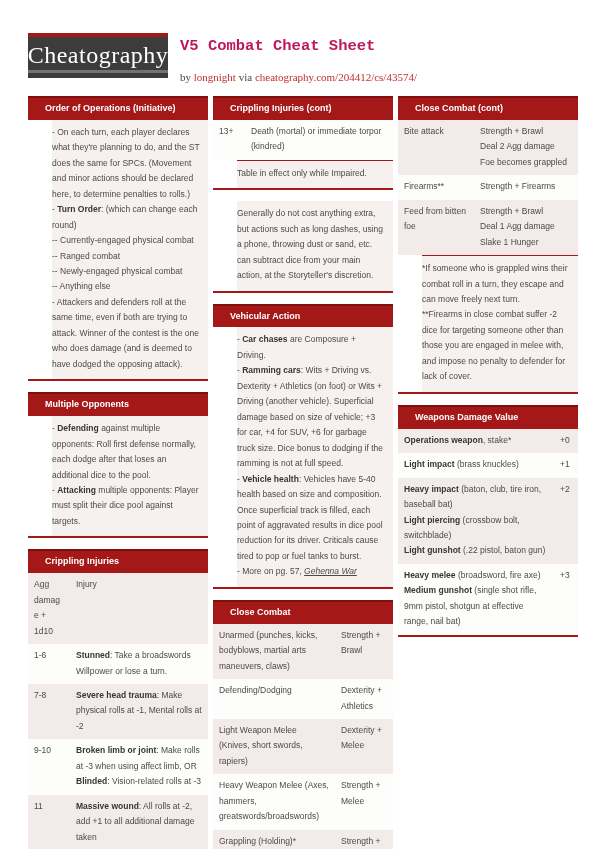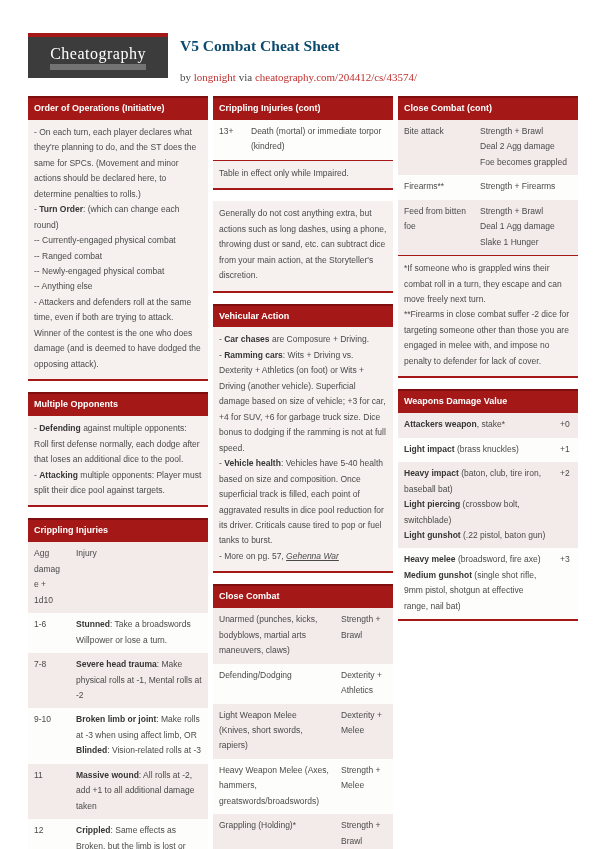--- a/index.html
+++ b/index.html
@@ -14,46 +14,46 @@
   
   .header { display:flex; align-items:flex-start; }
   .logo-box {
     width:140px; height:45px; background:#3d3c3c;
     border-top:4px solid #a41818;
     display:flex; align-items:center; justify-content:center;
     flex:0 0 auto;
   }
   .logo-text {
     font-family:"Liberation Serif", serif; color:#ffffff;
-    font-size:16px; letter-spacing:0.5px;
-    border-bottom:6px solid #737373; padding-bottom:1px;
+    font-size:24px; letter-spacing:0.5px;
+    border-bottom:3px solid #737373; padding-bottom:1px;
   }
   .head-titles { margin-left:12px; padding-top:4px; }
   .sheet-title {
-    font-family:Liberation Serif, serif; font-weight:bold;
-    font-size:15.5px; color:#0c4a6e;
+    font-family:Liberation Mono, monospace; font-weight:bold;
+    font-size:15.5px; color:#be185d;
   }
   .byline {
     font-family:"Liberation Serif", serif; font-size:11px; color:#4a4a4a;
     margin-top:16px;
   }
   .byline a { color:#c03030; text-decoration:none; }
 
   
   .columns { display:flex; gap:5px; margin-top:13px; min-height:642px; align-items:flex-start; }
   .col { width:180px; flex:0 0 auto; }
 
   .block { margin-bottom:11px; border-bottom:2px solid #a41818; }
   .block-title {
     background:#a41818; border-top:2px solid #7f0f0f;
     color:#ffffff; font-weight:bold; font-size:9px;
-    padding:5px 6px 6px 6px; line-height:1.2;
-  }
-  .sec { background:#f6f1ef; padding:5px 6px 7px 6px; font-size:8.5px;
-         line-height:1.82; white-space:pre-wrap; }
+    padding:5px 6px 6px 17px; line-height:1.2;
+  }
+  .sec { background:#f6f1ef; padding:5px 6px 7px 0; font-size:8.5px;
+         line-height:1.82; white-space:pre-wrap;margin-left:24px; }
   .sec.note { border-top:1.5px solid #a41818; }
   .b { font-weight:bold; color:#363636; }
   .i { font-style:italic;text-decoration:underline; }
 
   table { width:100%; border-collapse:collapse; table-layout:fixed; }
   td { vertical-align:top; font-size:8.5px; line-height:1.82;
        padding:4px 6px 5px 6px; white-space:pre-wrap; word-wrap:break-word; }
   tr.shade { background:#f2ebe9; }
   tr.plain { background:#fdfdfc; }
 
@@ -208,21 +208,21 @@
             </tbody>
           </table>
           <div class="sec note"><span>*If someone who is grappled wins their combat roll in a turn, they escape and can move freely next turn.
 **Firearms in close combat suffer -2 dice for targeting someone other than those you are engaged in melee with, and impose no penalty to defender for lack of cover.</span></div>
         </div>
         <div class="block block-weapons-damage-value">
           <div class="block-title">Weapons Damage Value</div>
           <table>
             <tbody>
               <tr class="shade">
-                <td><span class="b">Attackers weapon</span><span>, stake*</span></td>
+                <td><span class="b">Operations weapon</span><span>, stake*</span></td>
                 <td><span>+0</span></td>
               </tr>
               <tr class="plain">
                 <td><span class="b">Light impact</span><span> (brass knuckles)</span></td>
                 <td><span>+1</span></td>
               </tr>
               <tr class="shade">
                 <td><span class="b">Heavy impact</span><span> (baton, club, tire iron, baseball bat)
 </span><span class="b">Light piercing</span><span> (crossbow bolt, switchblade)
 </span><span class="b">Light gunshot</span><span> (.22 pistol, baton gun)</span></td>

